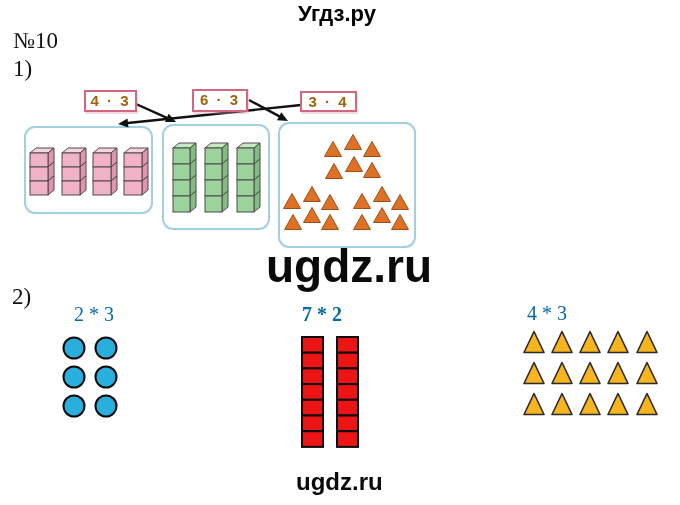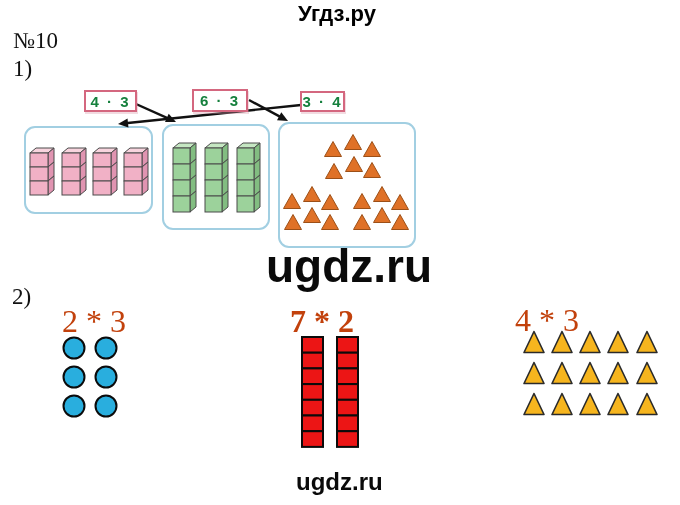--- a/index.html
+++ b/index.html
@@ -13,31 +13,31 @@
     position: absolute; left: 0; right: 6px; top: 1px; text-align: center;
     font-family: "Liberation Sans", sans-serif; font-weight: 700;
     font-size: 22px; color: #000;
   }
   .task-no { position: absolute; left: 13px; top: 28px; font-size: 23px; }
   .part-label { position: absolute; font-size: 23px; }
   .p1 { left: 13px; top: 56px; }
   .p2 { left: 12px; top: 284px; }
   .card {
     position: absolute; background: #fff; border: 2px solid #d4677f;
-    display: flex; align-items: center; justify-content: center;
-    font-family: "Liberation Sans", sans-serif; font-weight: 700;
-    font-size: 15px; color: #15803d; letter-spacing: 2px;
+    display: flex; justify-content: center;
+    font-family: "Liberation Sans", sans-serif; font-weight: 700;
+    font-size: 15px; color: #a16207; letter-spacing: 2px;
     box-shadow: 1px 2px 0 rgba(219,151,170,0.35);
   }
   .card0 { left: 84px;  top: 90px; width: 53px; height: 22px; }
   .card1 { left: 192px; top: 89px; width: 56px; height: 23px; }
-  .card2 { left: 300px; top: 91px; width: 45px; height: 21px; }
+  .card2 { left: 300px; top: 91px; width: 57px; height: 21px; }
   .glabel {
     position: absolute; transform: translateX(-50%);
-    font-size: 32px; color: #c2410c; white-space: nowrap;
+    font-size: 20px; color: #0369a1; white-space: nowrap;
   }
   .g0 { left: 94px;  top: 303px; }
   .g1 { left: 322px; top: 303px; font-weight: bold; }
   .g2 { left: 547px; top: 302px; }
   .wm-mid {
     position: absolute; left: 266px; top: 241px;
     font-family: "Liberation Sans", sans-serif; font-weight: 700;
     font-size: 46px; color: #0a0a0a; line-height: 1.1;
   }
   .wm-bottom {

